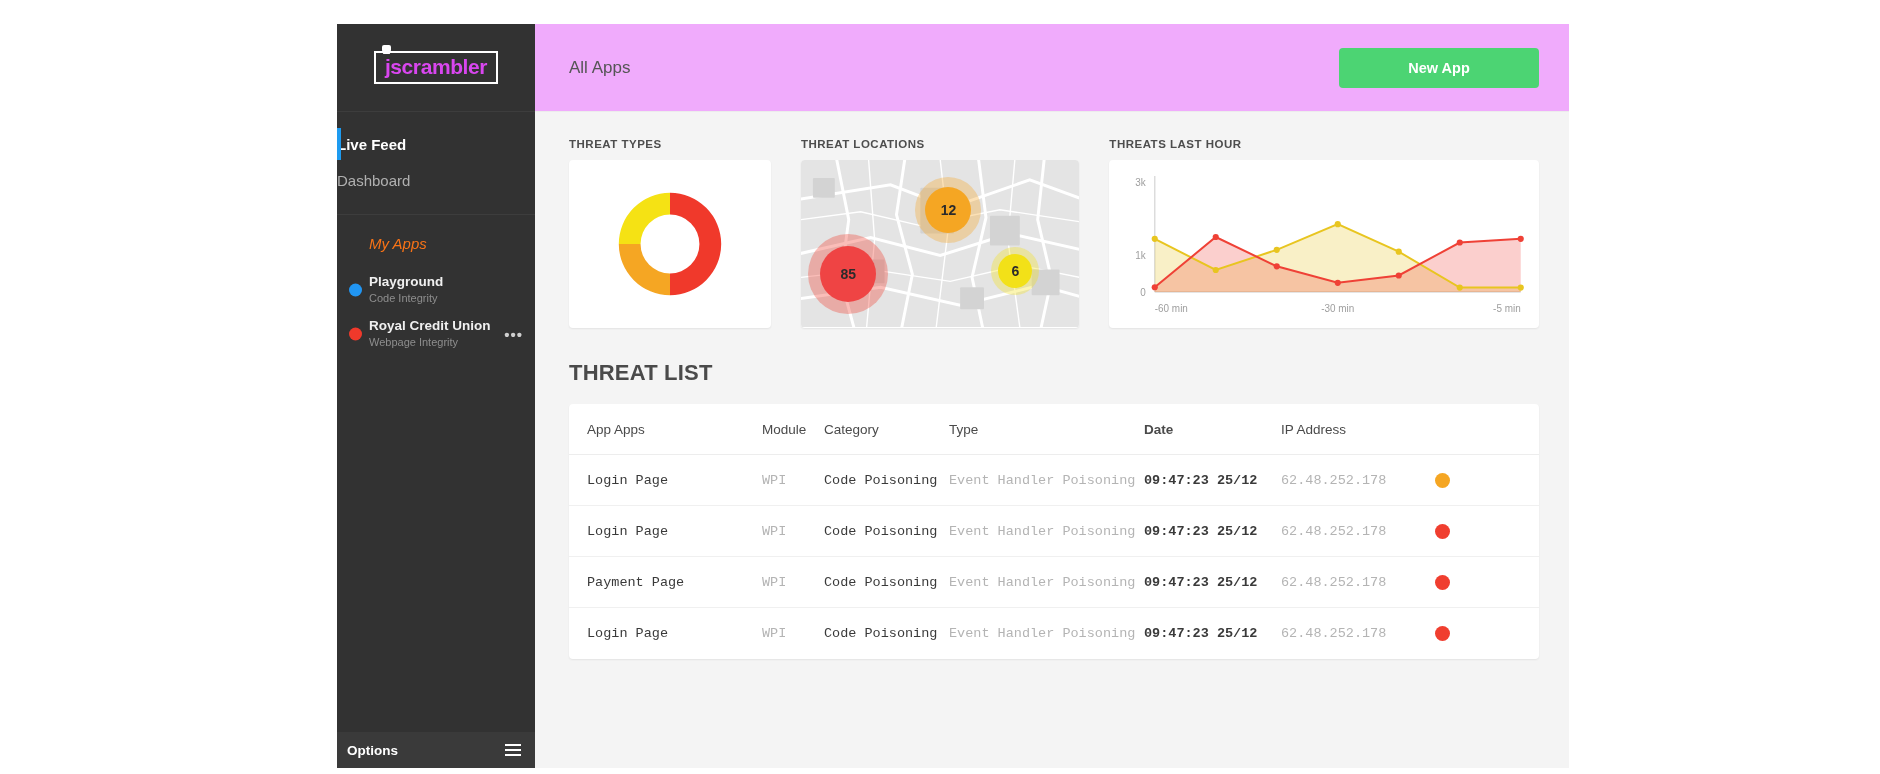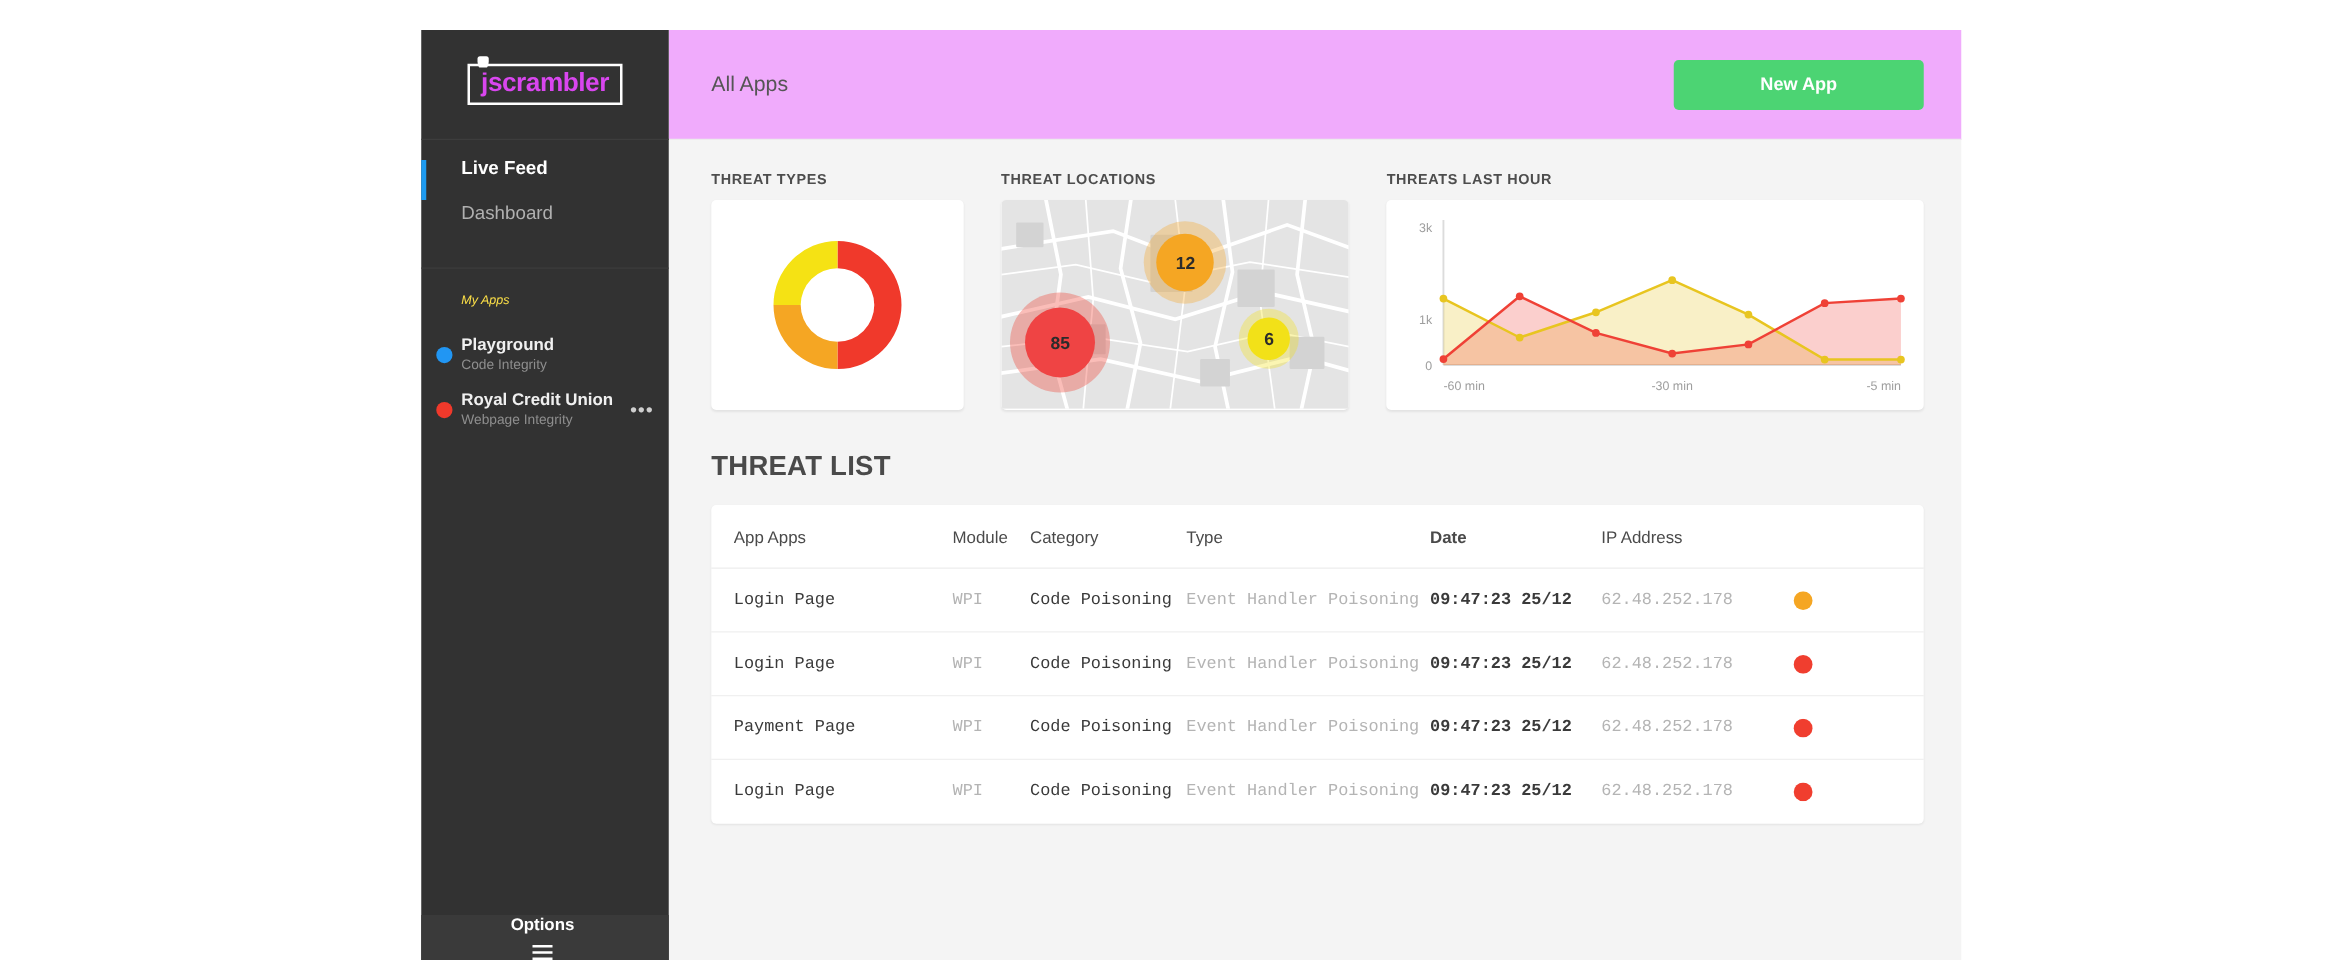--- a/index.html
+++ b/index.html
@@ -44,33 +44,32 @@
     border-radius: 2px 2px 50% 50% / 2px 2px 60% 60%;
   }
   .logo-shield::after{
     content:""; position:absolute; left:1px; top:9px; width:7px; height:4px;
     background:#323232;
   }
 
   .nav-group { padding: 14px 0 16px 0; border-bottom: 1px solid #3d3d3d; }
   .nav-item {
     position: relative;
-    height: 36px; display: flex; 
-    padding-left: 32px;
+    height: 36px; display: flex; align-items: center;
     color: #b0b0b0; font-size: 15px; cursor: pointer;
   }
   .nav-item.active { color: #ffffff; font-weight: bold; }
   .nav-item.active .nav-accent {
     position: absolute; left: 0; top: 2px; bottom: 2px; width: 4px;
     background: #1e9bf0;
   }
 
   .apps-group { padding-top: 20px; }
   .apps-title {
-    padding-left: 32px; color: #fde047; font-size: 10px;
+    padding-left: 32px; color: #f97316; font-size: 15px;
     font-style: italic; margin-bottom: 16px;
   }
   .app-item {
     position: relative; display: flex; align-items: center;
     padding: 6px 12px 6px 32px; min-height: 44px; cursor: pointer;
   }
   .app-dot {
     position: absolute; left: 12px; top: 50%; transform: translateY(-50%);
     width: 13px; height: 13px; border-radius: 50%;
   }
@@ -82,21 +81,20 @@
     font-weight: bold; padding-left: 6px; cursor: pointer;
   }
 
   .sidebar-spacer { flex: 1 1 auto; }
   .options-bar {
     height: 36px; background: #3a3a3a;
     display: flex; align-items: center; justify-content: space-between;
     padding: 0 14px 0 10px;
     color: #ffffff; font-size: 13.5px; font-weight: bold;
     cursor: pointer;
-    flex-direction: column;
   }
   .hamburger { display: flex; flex-direction: column; gap: 3px; }
   .hamburger span { display: block; width: 16px; height: 2px; background: #ffffff; }
 
   
   .main { flex: 1 1 auto; display: flex; flex-direction: column; min-width: 0; }
 
   .topbar {
     height: 88px; flex: 0 0 88px;
     background: #f0abfc;

